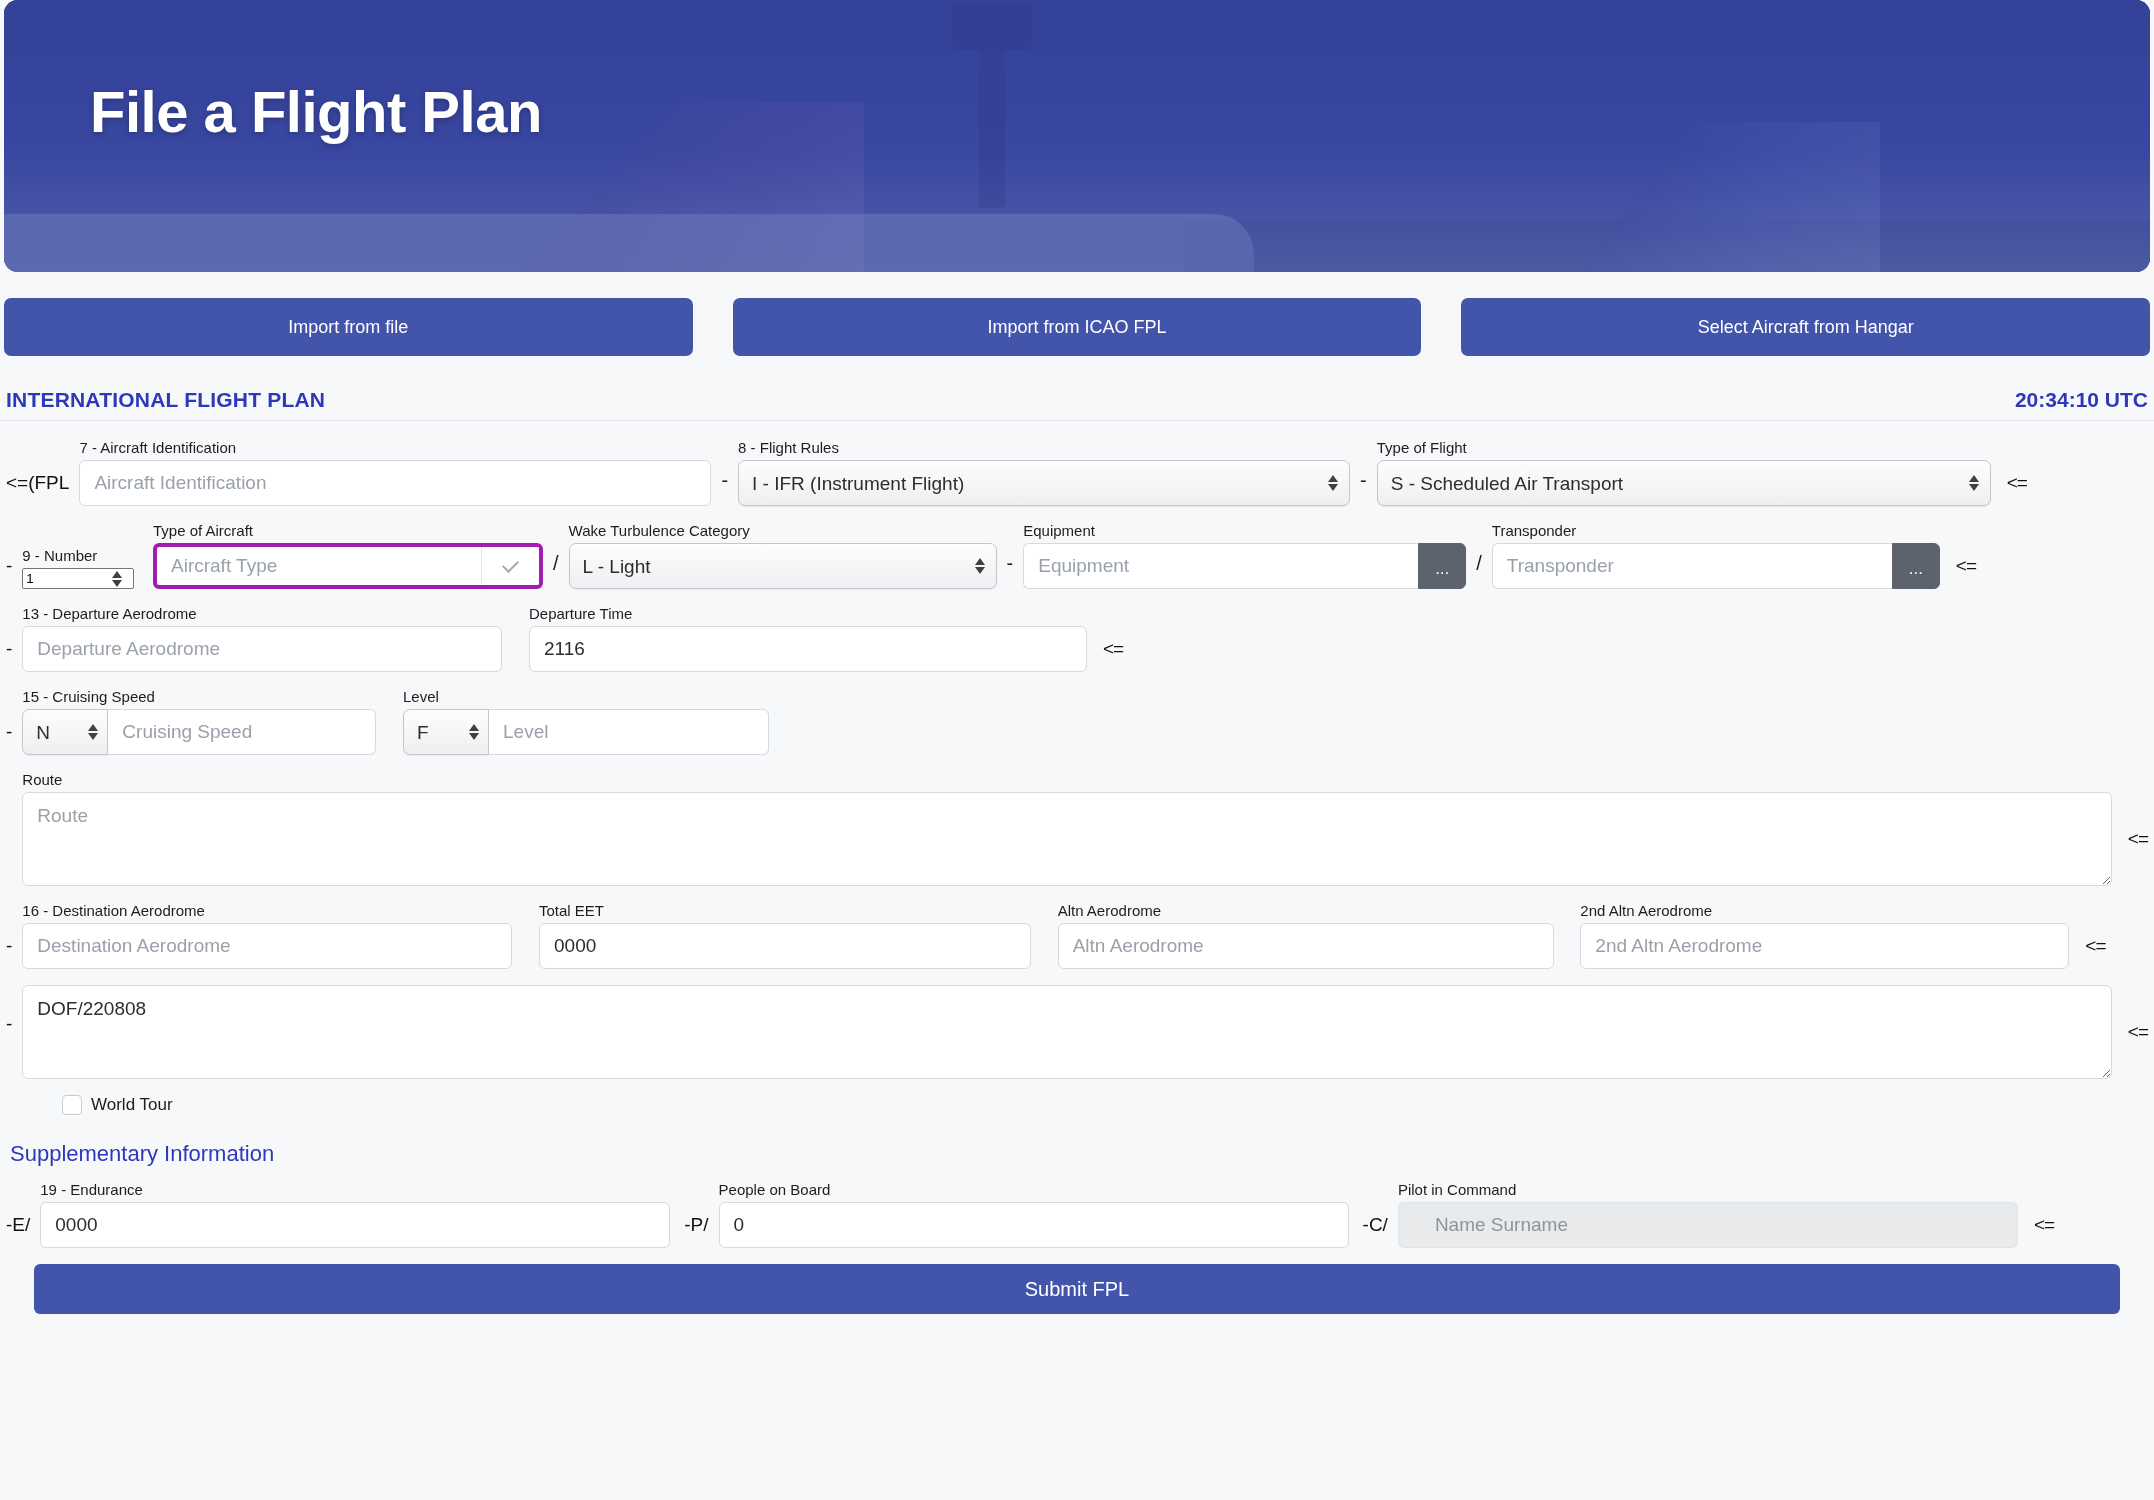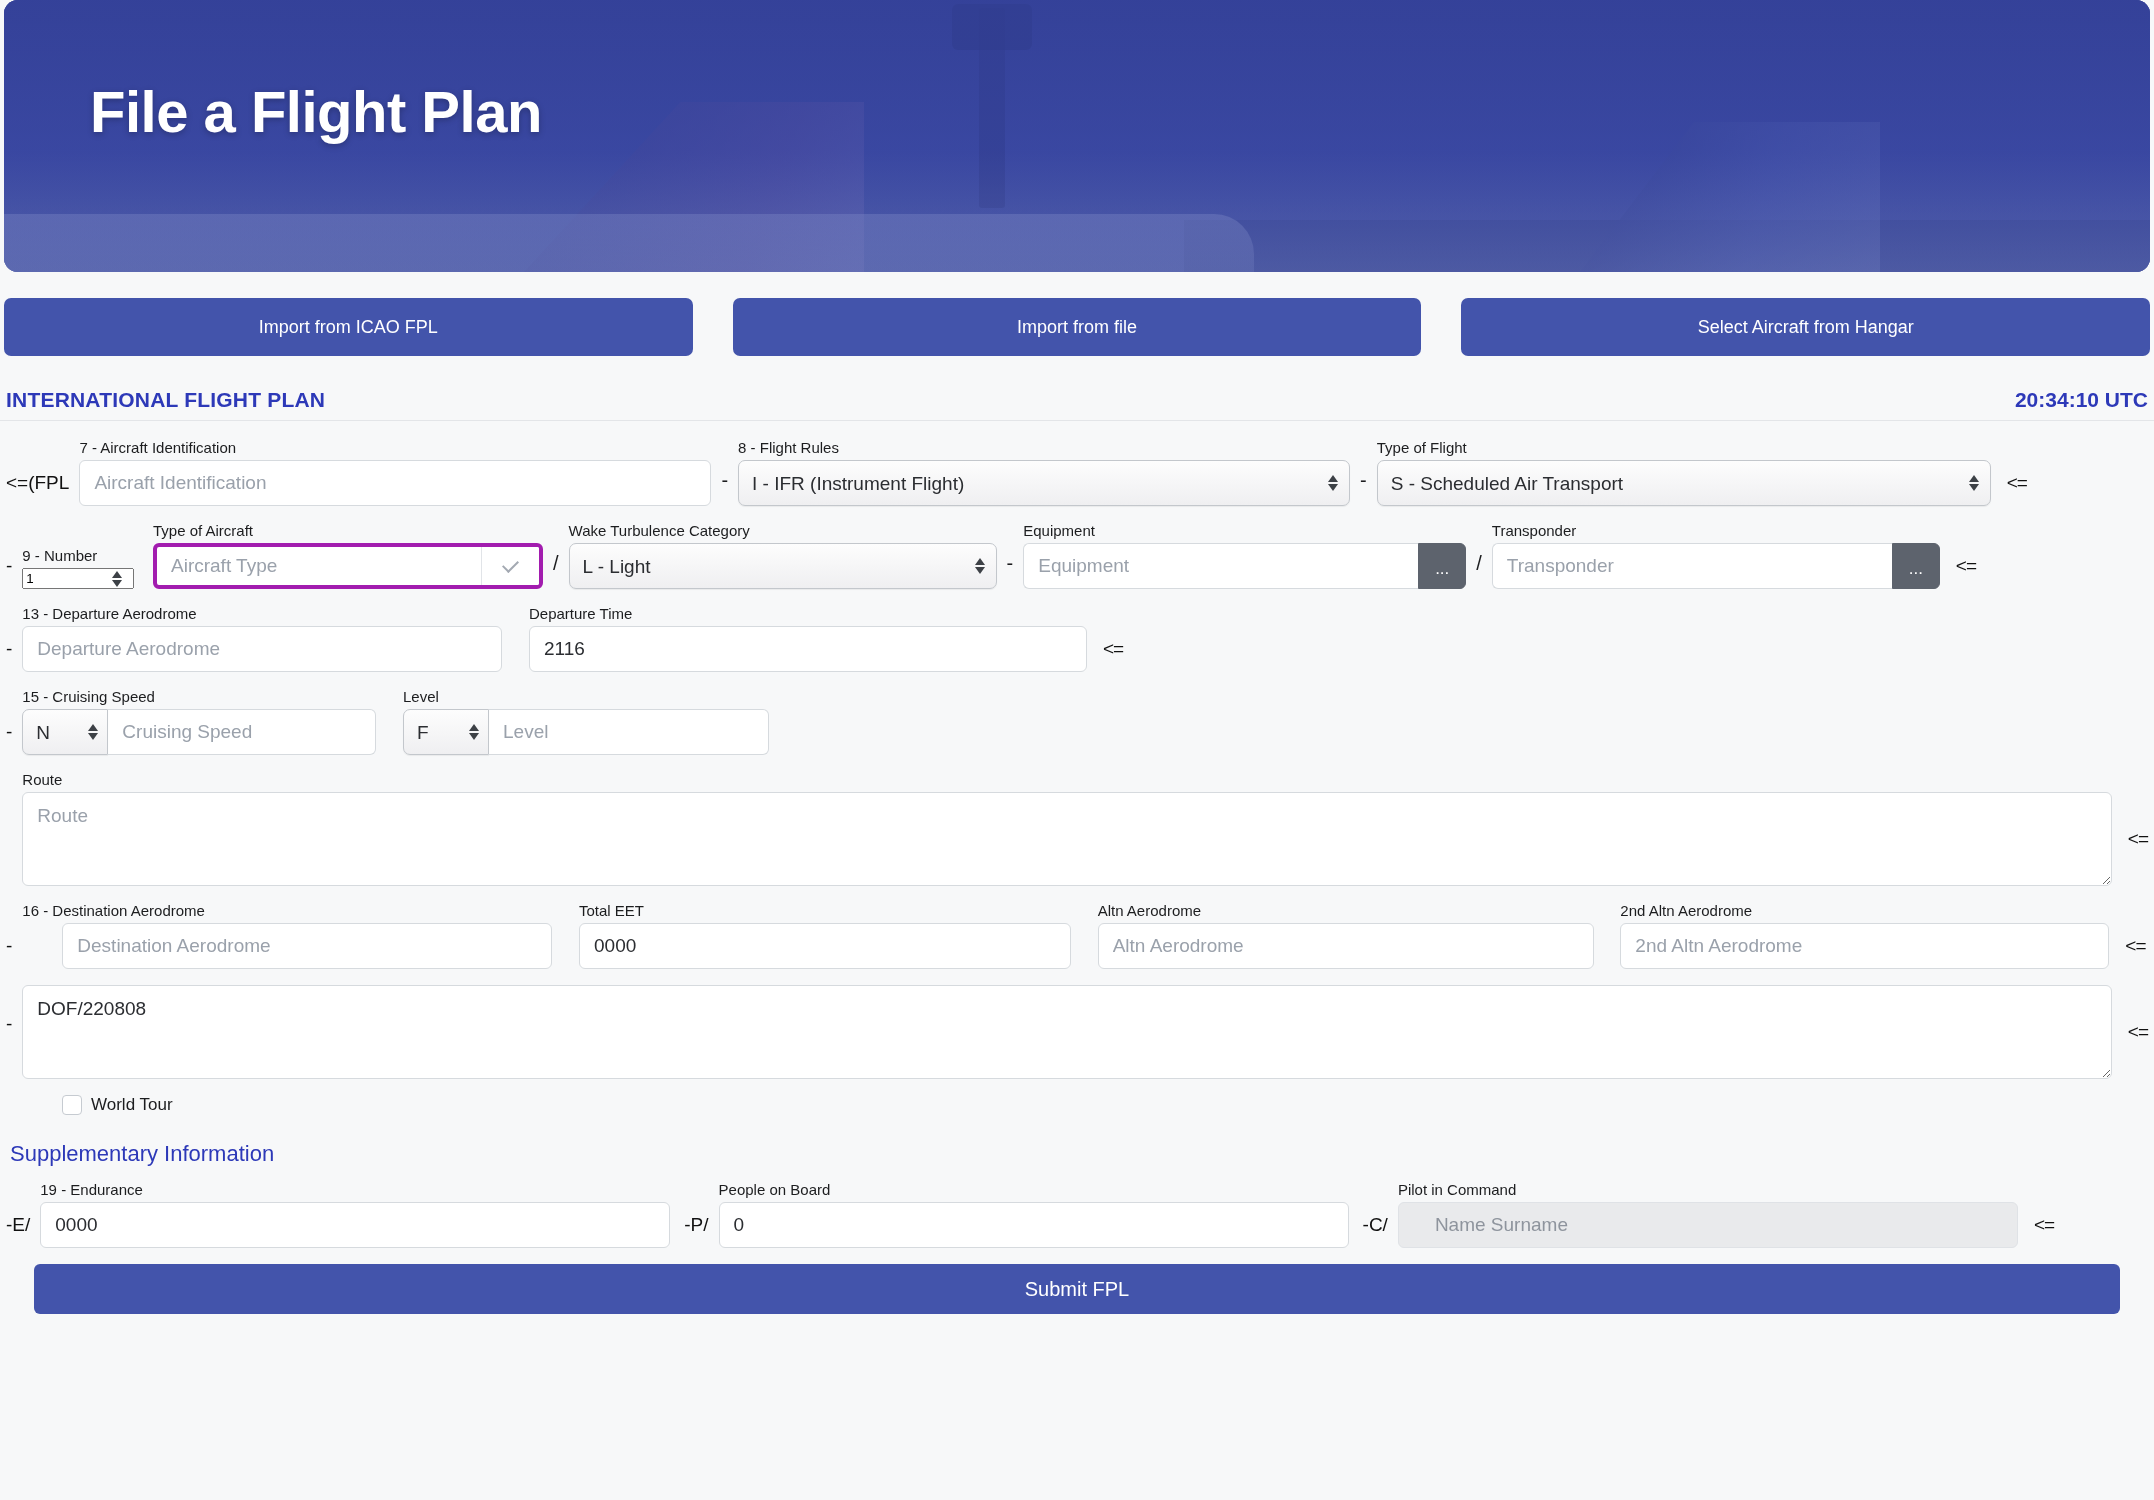--- a/index.html
+++ b/index.html
@@ -339,22 +339,22 @@
     <div class="silo terminal"></div>
     <div class="silo tail-left"></div>
     <div class="silo tail-right"></div>
     <div class="silo fuselage"></div>
   </div>
   <div class="hero-tint"></div>
   <div class="hero-title">File a Flight Plan</div>
 </div>
 
 <div class="btn-row">
+  <button class="big-btn">Import from file</button>
   <button class="big-btn">Import from ICAO FPL</button>
-  <button class="big-btn">Import from file</button>
   <button class="big-btn">Select Aircraft from Hangar</button>
 </div>
 
 <div class="section-head">
   <div class="section-title">INTERNATIONAL FLIGHT PLAN</div>
   <div class="section-clock">20:34:10 UTC</div>
 </div>
 
 <div class="form">
 
@@ -504,21 +504,21 @@
       <textarea class="tarea" placeholder="Route" style=""></textarea>
     </div>
     <div class="trail" style="padding-bottom:36px">&lt;=</div>
   </div>
 
   <div class="frow">
     <div class="prefix">-</div>
 
     <div class="fld">
       <div class="lbl">16 - Destination Aerodrome</div>
-      <input class="tin" style="width: 490px; margin-left: 40px;" type="text" placeholder="Destination Aerodrome">
+      <input class="tin" style="width: 490px;" type="text" placeholder="Destination Aerodrome">
     </div>
 
     <div class="sep" style="visibility:hidden">-</div>
 
     <div class="fld">
       <div class="lbl">Total EET</div>
       <input class="tin" style="width: 492px;" type="text" value="0000">
     </div>
 
     <div class="sep" style="visibility:hidden">-</div>

